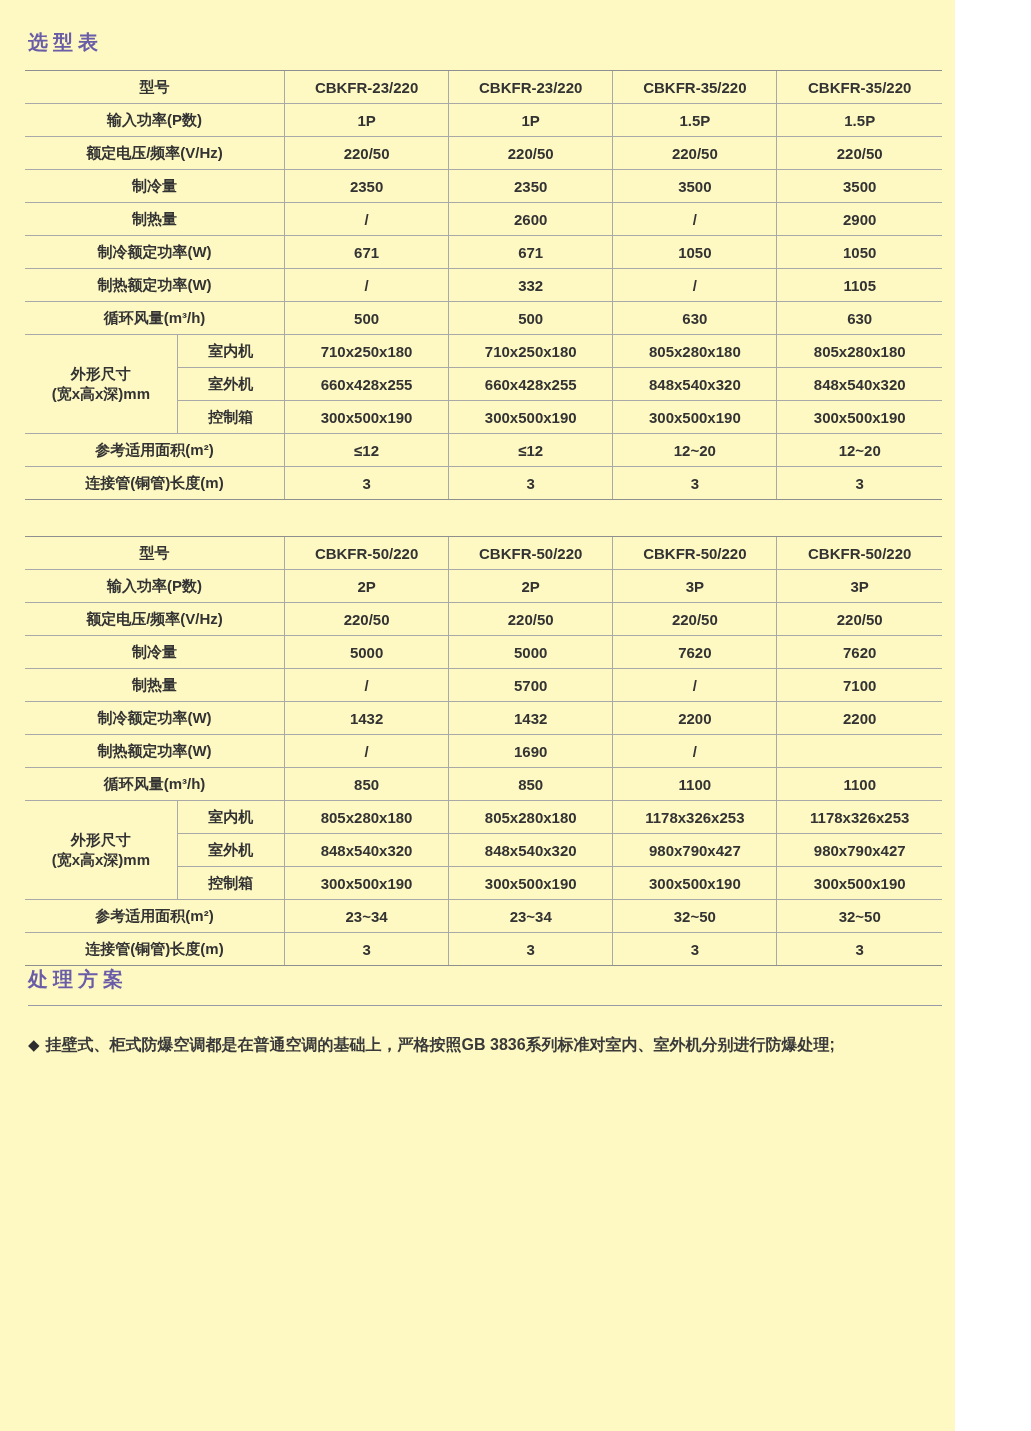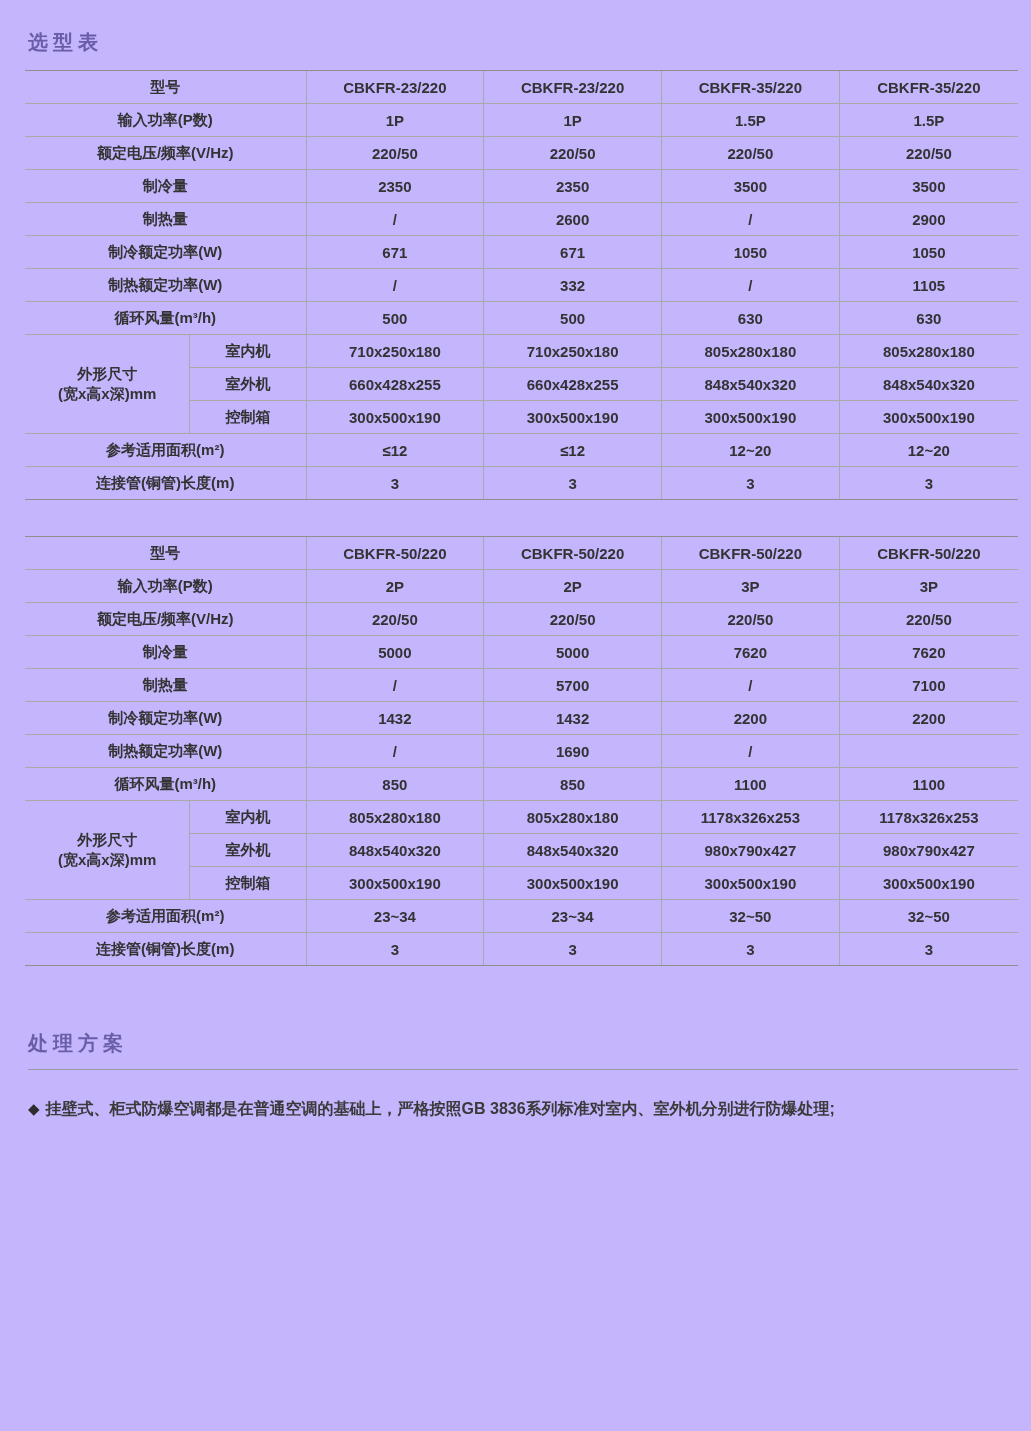--- a/index.html
+++ b/index.html
@@ -1,21 +1,21 @@
 <!DOCTYPE html>
 <html><head>
 <meta charset="utf-8">
 <style>
   html,body { margin:0; padding:0; background:#ffffff; }
   body { font-family:"Liberation Sans","DejaVu Sans",sans-serif; color:#333333; }
-  .page { width:1031px; min-height:1431px; box-sizing:border-box; padding:0 13px 60px 25px; background:#c4b5fd; }
+  .page { width:955px; min-height:1431px; box-sizing:border-box; padding:0 13px 60px 25px; background:#fef9c3; }
 
   .section-title { color:#6a5da8; font-size:20px; font-weight:600; letter-spacing:5px; margin:0 0 0 3px; }
   .title-1 { padding-top:29px; margin-bottom:14px; }
-  .title-2 { margin-top:64px; }
+  .title-2 { }
   .rule { border:none; border-top:1px solid #9a9aa6; margin:12px 0 0 3px; }
 
   .tbl-wrap { border-top:1px solid #8f8f8f; border-bottom:1px solid #8f8f8f;font-weight:bold; }
   .tbl-wrap.t2 { margin-top:36px; }
   table { width:100%; border-collapse:collapse; border:hidden; table-layout:fixed; }
   td { border:1px solid #a9a9a9; height:32px; text-align:center; vertical-align:middle;
        font-size:15px; color:#333; padding:0 2px; overflow:hidden; }
   td.lbl { }
   td.dim-lbl { line-height:1.35; }
 

